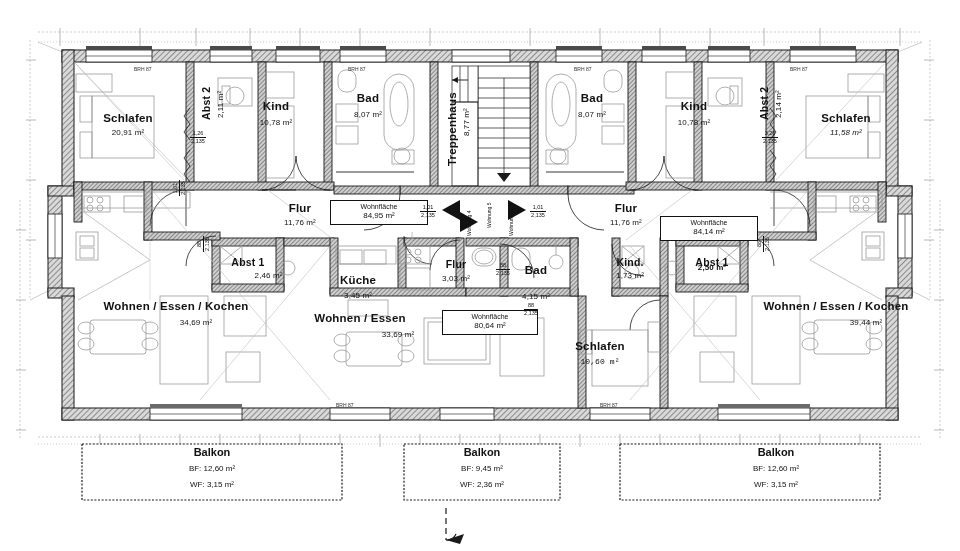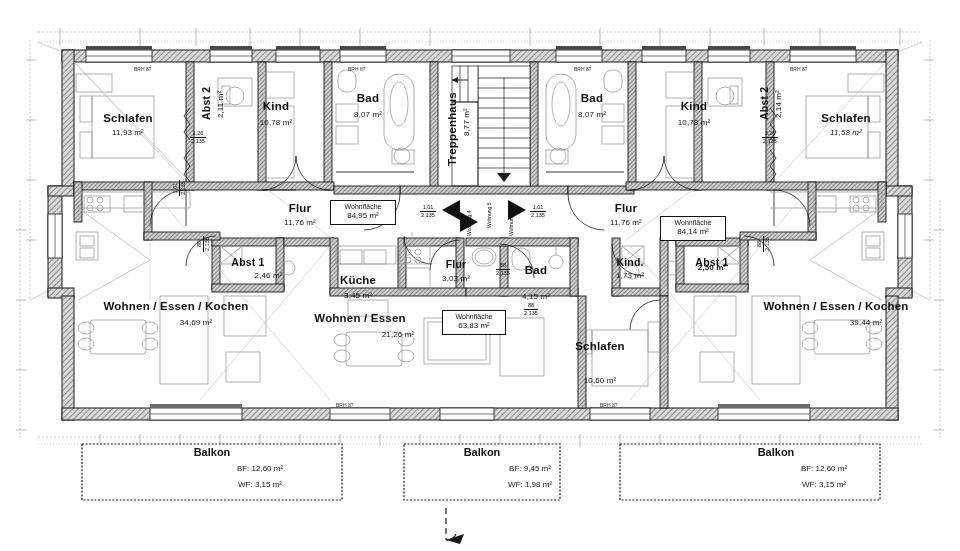--- a/index.html
+++ b/index.html
@@ -7,35 +7,35 @@
   #stage{position:relative;width:960px;height:551px;background:#fff;}
   svg#plan{position:absolute;left:0;top:0;width:960px;height:551px;}
 
   .lbl{position:absolute;white-space:nowrap;color:#111;line-height:1.15;}
   .room-name{font-weight:bold;font-size:11.5px;letter-spacing:.2px;}
   .room-name.sm{font-size:10.5px;}
   .room-area{font-size:8px;letter-spacing:.1px;}
   .ctr{transform:translateX(-50%);text-align:center;}
 
   .wf-box{position:absolute;border:1px solid #111;background:#fff;
-          padding:2px 4px 3px;text-align:center;}
+          padding:2px 20px 3px;text-align:center;}
   .wf-box .t{font-size:7px;line-height:1.15;}
   .wf-box .v{font-size:8px;line-height:1.2;}
   .rot90{transform:rotate(-90deg);}
 
   .dimtxt{position:absolute;font-size:5.5px;color:#111;white-space:nowrap;text-align:center;line-height:1.25;}
   .dimtxt .a{display:block;}
   .dimtxt .b{display:block;border-top:.5px solid #111;}
 
   .brh{position:absolute;font-size:5px;color:#333;white-space:nowrap;}
 
   .arrowlbl{position:absolute;font-size:5px;color:#111;white-space:nowrap;transform-origin:0 0;}
 
   .balk-name{font-weight:bold;font-size:11px;}
-  .balk-line{font-size:8px;margin-left:48px;}
+  .balk-line{font-size:8px;}
 </style>
 </head>
 <body>
 
 <div id="stage">
 
   <svg id="plan" viewBox="0 0 960 551">
     <defs>
       <pattern id="hatch" width="4" height="4" patternTransform="rotate(45)" patternUnits="userSpaceOnUse">
         <rect width="4" height="4" fill="#d9d9d9"></rect>
@@ -476,21 +476,21 @@
     </g>
 
     <g stroke="#1a1a1a" stroke-width="1.2" fill="none">
       <line x1="446" y1="508" x2="446" y2="540" stroke-dasharray="6 4"></line>
       <path d="M446,540 l18,-6 l-4,10 z" fill="#1a1a1a" stroke="none"></path>
       <path d="M446,540 a10,10 0 0 0 10,-6"></path>
     </g>
   </svg>
 
   <div class="lbl ctr room-name" style="left:128px;top:112px;">Schlafen</div>
-  <div class="lbl ctr room-area" style="left:128px;top:128px;">11,93 m²</div>
+  <div class="lbl ctr room-area" style="left:128px;top:128px;">20,91 m²</div>
 
   <div class="lbl room-name sm rot90" style="left:200px;top:120px;transform-origin:0 0;">Abst 2</div>
   <div class="lbl room-area rot90" style="left:216px;top:118px;transform-origin:0 0;">2,11 m²</div>
 
   <div class="lbl ctr room-name" style="left:276px;top:100px;">Kind</div>
   <div class="lbl ctr room-area" style="left:276px;top:118px;">10,78 m²</div>
 
   <div class="lbl ctr room-name" style="left:368px;top:92px;">Bad</div>
   <div class="lbl ctr room-area" style="left:368px;top:110px;">8,07 m²</div>
 
@@ -517,28 +517,28 @@
   <div class="lbl ctr room-name sm" style="left:456px;top:258px;">Flur</div>
   <div class="lbl ctr room-area" style="left:456px;top:274px;">3,03 m²</div>
 
   <div class="lbl ctr room-name" style="left:536px;top:264px;">Bad</div>
   <div class="lbl ctr room-area" style="left:536px;top:292px;">4,15 m²</div>
 
   <div class="lbl ctr room-name sm" style="left:630px;top:256px;">Kind.</div>
   <div class="lbl ctr room-area" style="left:630px;top:271px;">1,73 m²</div>
 
   <div class="lbl ctr room-name" style="left:600px;top:340px;">Schlafen</div>
-  <div class="lbl ctr room-area" style="left:600px;top:376px;">10,60 m²</div>
+  <div class="lbl ctr room-area" style="left:600px;top:357px;font-family:Liberation Mono, monospace;">10,60 m²</div>
 
   <div class="lbl ctr room-name" style="left:360px;top:312px;">Wohnen / Essen</div>
-  <div class="lbl ctr room-area" style="left:398px;top:330px;">21,26 m²</div>
+  <div class="lbl ctr room-area" style="left:398px;top:330px;">33,69 m²</div>
 
   <div class="wf-box" style="left:442px;top:310px;width:54px;">
     <div class="t">Wohnfläche</div>
-    <div class="v">63,83 m²</div>
+    <div class="v">80,64 m²</div>
   </div>
 
   <div class="lbl ctr room-name" style="left:846px;top:112px;">Schlafen</div>
   <div class="lbl ctr room-area" style="left:846px;top:128px;font-style:italic;">11,58 m²</div>
 
   <div class="lbl room-name sm rot90" style="left:758px;top:120px;transform-origin:0 0;">Abst 2</div>
   <div class="lbl room-area rot90" style="left:774px;top:118px;transform-origin:0 0;">2,14 m²</div>
 
   <div class="lbl ctr room-name" style="left:694px;top:100px;">Kind</div>
   <div class="lbl ctr room-area" style="left:694px;top:118px;">10,78 m²</div>
@@ -559,21 +559,21 @@
 
   <div class="lbl ctr room-name" style="left:836px;top:300px;">Wohnen / Essen / Kochen</div>
   <div class="lbl ctr room-area" style="left:866px;top:318px;">39,44 m²</div>
 
   <div class="lbl ctr balk-name" style="left:212px;top:446px;">Balkon</div>
   <div class="lbl ctr balk-line" style="left:212px;top:464px;">BF: 12,60 m²</div>
   <div class="lbl ctr balk-line" style="left:212px;top:480px;">WF:  3,15 m²</div>
 
   <div class="lbl ctr balk-name" style="left:482px;top:446px;">Balkon</div>
   <div class="lbl ctr balk-line" style="left:482px;top:464px;">BF:  9,45 m²</div>
-  <div class="lbl ctr balk-line" style="left:482px;top:480px;">WF: 1,98 m²</div>
+  <div class="lbl ctr balk-line" style="left:482px;top:480px;">WF: 2,36 m²</div>
 
   <div class="lbl ctr balk-name" style="left:776px;top:446px;">Balkon</div>
   <div class="lbl ctr balk-line" style="left:776px;top:464px;">BF: 12,60 m²</div>
   <div class="lbl ctr balk-line" style="left:776px;top:480px;">WF:  3,15 m²</div>
 
   <div class="arrowlbl rot90" style="left:466px;top:236px;">Wohnung 4</div>
   <div class="arrowlbl rot90" style="left:486px;top:228px;">Wohnung 5</div>
   <div class="arrowlbl rot90" style="left:508px;top:236px;">Wohnung 6</div>
 
   <div class="dimtxt" style="left:420px;top:204px;width:16px;">

